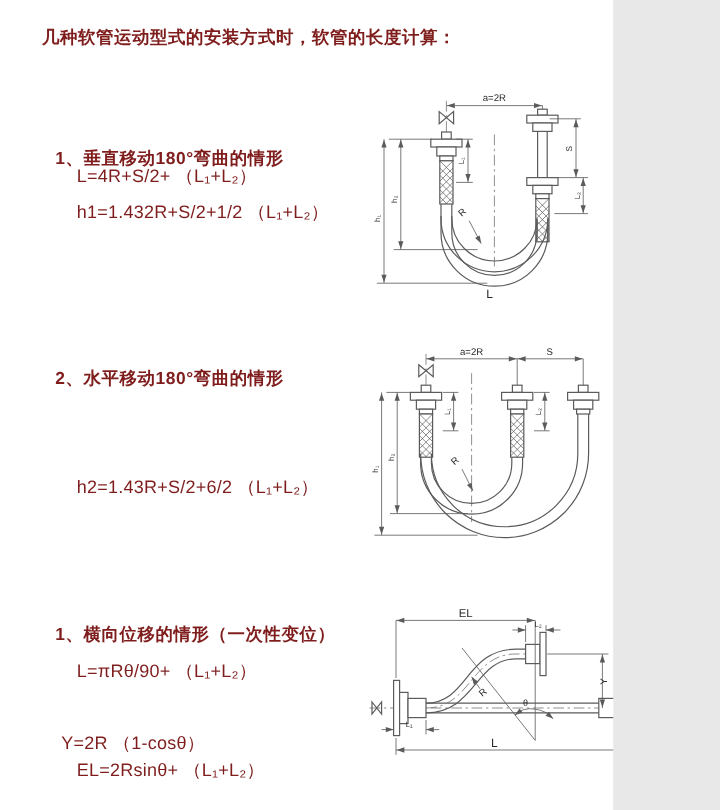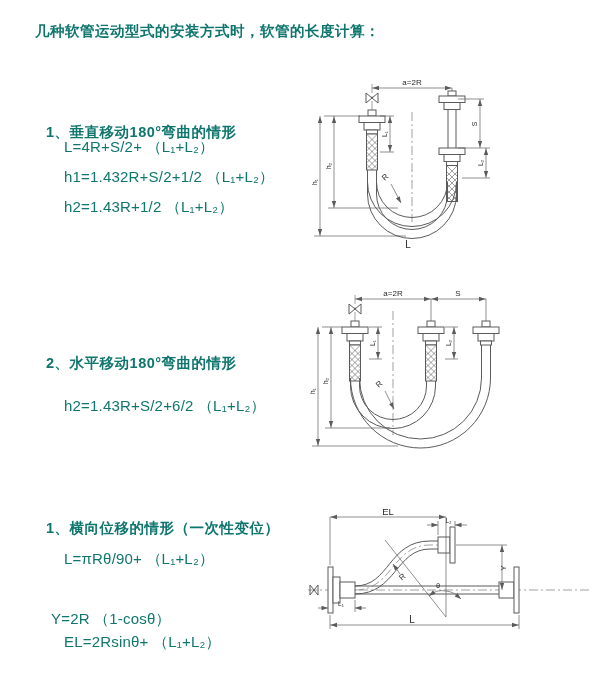--- a/index.html
+++ b/index.html
@@ -1,17 +1,17 @@
 <!DOCTYPE html>
 <html><head>
 <meta charset="utf-8">
 <style>
   html,body{margin:0;padding:0;background:#e8e8e8;}
-  .page{position:relative;width:600px;height:675px;background:#ffffff;overflow:hidden;
-        font-family:"Liberation Sans","DejaVu Sans",sans-serif;color:#0f766e;}
+  .page{position:relative;width:511px;height:675px;background:#ffffff;overflow:hidden;
+        font-family:"Liberation Sans","DejaVu Sans",sans-serif;color:#7f1d1d;}
   .title{position:absolute;left:35px;top:22px;font-size:14.5px;font-weight:700;letter-spacing:.5px;}
   .heading{position:absolute;font-size:14.5px;font-weight:700;letter-spacing:.5px;}
   .formula{position:absolute;font-size:15px;font-weight:500;letter-spacing:.2px;}
   svg.diagram{position:absolute;}
   svg text{font-family:"Liberation Sans","DejaVu Sans",sans-serif;fill:#2a2a2a;}
   .ln{stroke:#5b5b5b;stroke-width:1;fill:none;}
   .dim{stroke:#5f5f5f;stroke-width:.7;fill:none;}
   .cl{stroke:#7a7a7a;stroke-width:.7;fill:none;stroke-dasharray:9 3 2 3;}
   .ah{fill:#5b5b5b;stroke:none;}
   .ft{fill:#ffffff;stroke:#5b5b5b;stroke-width:1;}
@@ -20,21 +20,20 @@
 </head>
 <body>
 
 <div class="page">
 
   <div class="title">几种软管运动型式的安装方式时，软管的长度计算：</div>
 
   <div class="heading" style="left:46px;top:106px;margin-top:17px;">1、垂直移动180°弯曲的情形</div>
   <div class="formula" style="left:64px;top:138px;">L=4R+S/2+ （L₁+L₂）</div>
   <div class="formula" style="left:64px;top:168px;">h1=1.432R+S/2+1/2 （L₁+L₂）</div>
-  <div class="formula" style="left:64px;top:198px;">h2=1.43R+1/2 （L₁+L₂）</div>
 
   <svg class="diagram" style="left:300px;top:70px;" width="300" height="195" viewBox="0 0 300 195">
     <defs>
       <path id="ah" d="M0,0L6.5,2.2L6.5,-2.2Z" class="ah"></path>
       <g id="braid">
         <rect class="ft" x="-5.5" y="0" width="11" height="36"></rect>
         <path class="bl" d="M-5.5,0l11,11M-5.5,6l11,11M-5.5,12l11,11M-5.5,18l11,11M-5.5,24l11,11M-5.5,30l6,6M5.5,0l-11,11M5.5,6l-11,11M5.5,12l-11,11M5.5,18l-11,11M5.5,24l-11,11M5.5,30l-6,6"></path>
       </g>
       <g id="fit">
         <rect class="ft" x="-4" y="-6" width="8" height="6"></rect>
@@ -113,21 +112,21 @@
 
     <g>
       <path class="dim" d="M91,114L101,133"></path>
       <use href="#ah" transform="translate(101,133) rotate(-119)"></use>
       <text x="87" y="109" font-size="8" text-anchor="middle" transform="rotate(-42 87 109)">R</text>
     </g>
 
     <text x="108" y="178" font-size="10" text-anchor="middle">L</text>
   </svg>
 
-  <div class="heading" style="left:46px;top:306px;margin-top:48px;">2、水平移动180°弯曲的情形</div>
+  <div class="heading" style="left:46px;top:306px;">2、水平移动180°弯曲的情形</div>
   <div class="formula" style="left:64px;top:397px;">h2=1.43R+S/2+6/2 （L₁+L₂）</div>
 
   <svg class="diagram" style="left:298px;top:283px;" width="300" height="175" viewBox="0 0 300 175">
     <path class="cl" d="M95,28V152"></path>
     <path class="cl" d="M57,12V38"></path>
     <use href="#valve" transform="translate(57,26)"></use>
 
     <g>
       <path class="dim" d="M57,16H188M133,16V38M188,16V38"></path>
       <use href="#ah" transform="translate(57.5,16)"></use>

